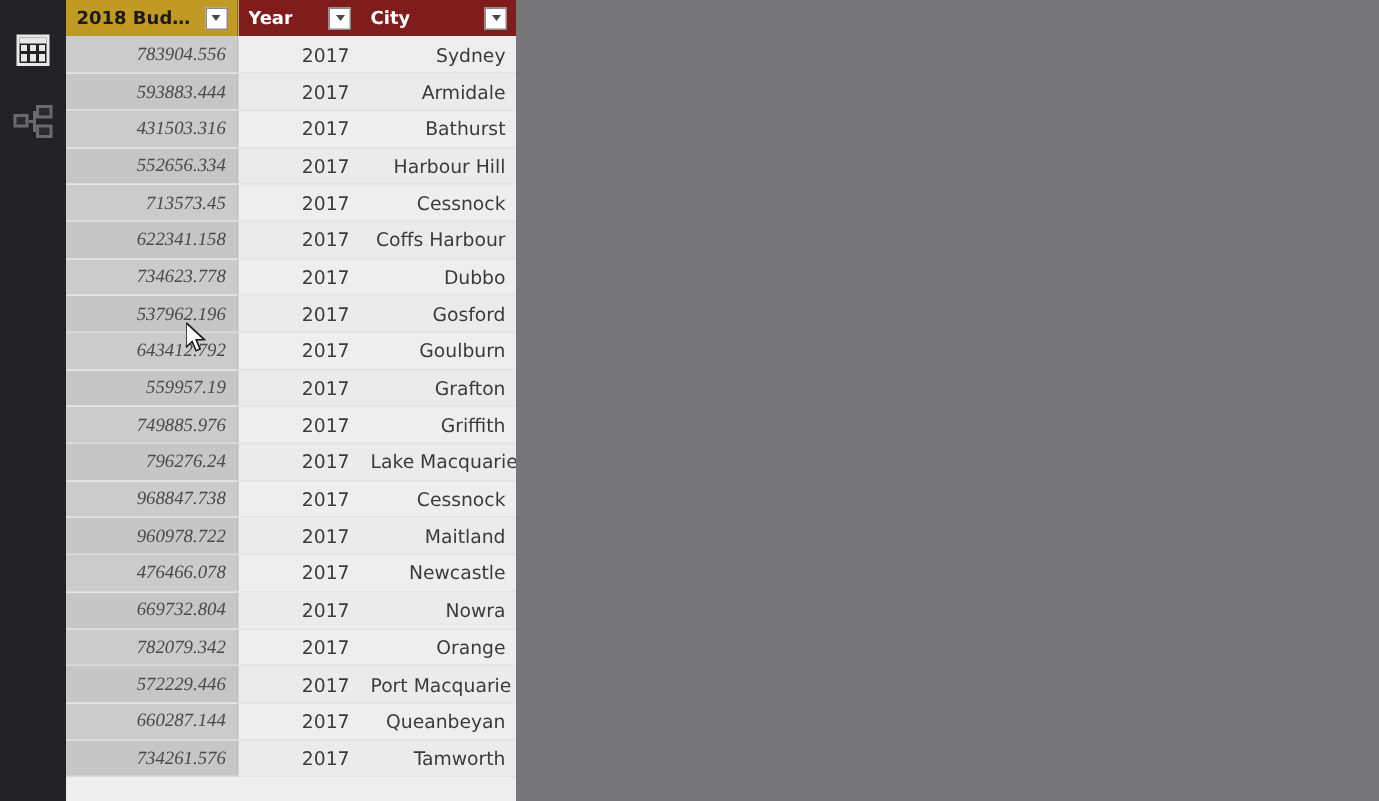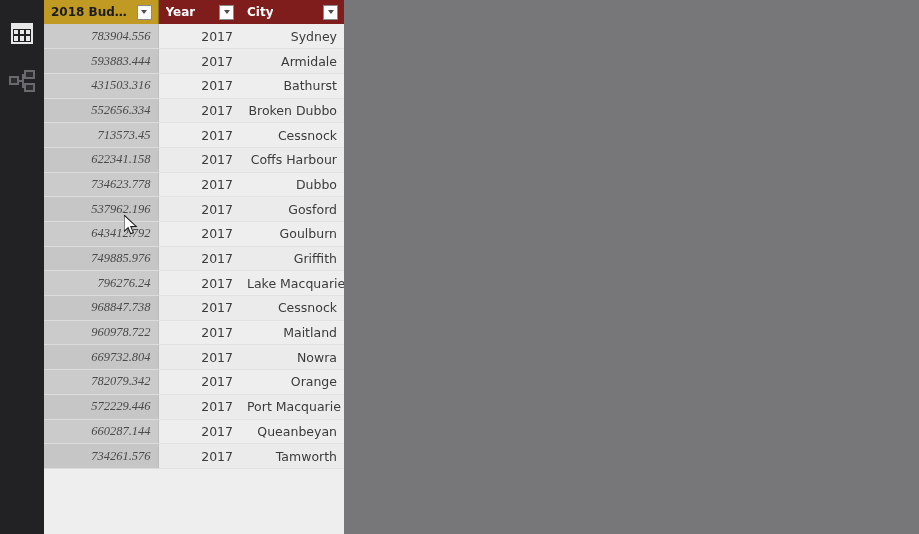--- a/index.html
+++ b/index.html
@@ -293,21 +293,21 @@
             <td class="city">Armidale</td>
           </tr>
           <tr>
             <td class="budget">431503.316</td>
             <td class="year">2017</td>
             <td class="city">Bathurst</td>
           </tr>
           <tr>
             <td class="budget">552656.334</td>
             <td class="year">2017</td>
-            <td class="city">Broken Dubbo</td>
+            <td class="city">Harbour Hill</td>
           </tr>
           <tr>
             <td class="budget">713573.45</td>
             <td class="year">2017</td>
             <td class="city">Cessnock</td>
           </tr>
           <tr>
             <td class="budget">622341.158</td>
             <td class="year">2017</td>
             <td class="city">Coffs Harbour</td>
@@ -321,38 +321,48 @@
             <td class="budget">537962.196</td>
             <td class="year">2017</td>
             <td class="city">Gosford</td>
           </tr>
           <tr>
             <td class="budget">643412.792</td>
             <td class="year">2017</td>
             <td class="city">Goulburn</td>
           </tr>
           <tr>
+            <td class="budget">559957.19</td>
+            <td class="year">2017</td>
+            <td class="city">Grafton</td>
+          </tr>
+          <tr>
             <td class="budget">749885.976</td>
             <td class="year">2017</td>
             <td class="city">Griffith</td>
           </tr>
           <tr>
             <td class="budget">796276.24</td>
             <td class="year">2017</td>
             <td class="city">Lake Macquarie</td>
           </tr>
           <tr>
             <td class="budget">968847.738</td>
             <td class="year">2017</td>
             <td class="city">Cessnock</td>
           </tr>
           <tr>
             <td class="budget">960978.722</td>
             <td class="year">2017</td>
             <td class="city">Maitland</td>
+          </tr>
+          <tr>
+            <td class="budget">476466.078</td>
+            <td class="year">2017</td>
+            <td class="city">Newcastle</td>
           </tr>
           <tr>
             <td class="budget">669732.804</td>
             <td class="year">2017</td>
             <td class="city">Nowra</td>
           </tr>
           <tr>
             <td class="budget">782079.342</td>
             <td class="year">2017</td>
             <td class="city">Orange</td>

